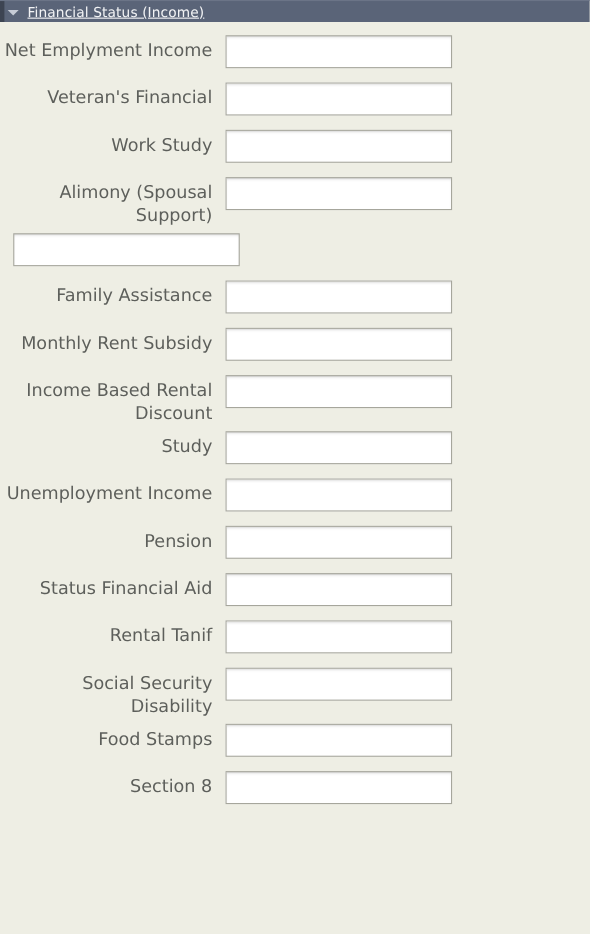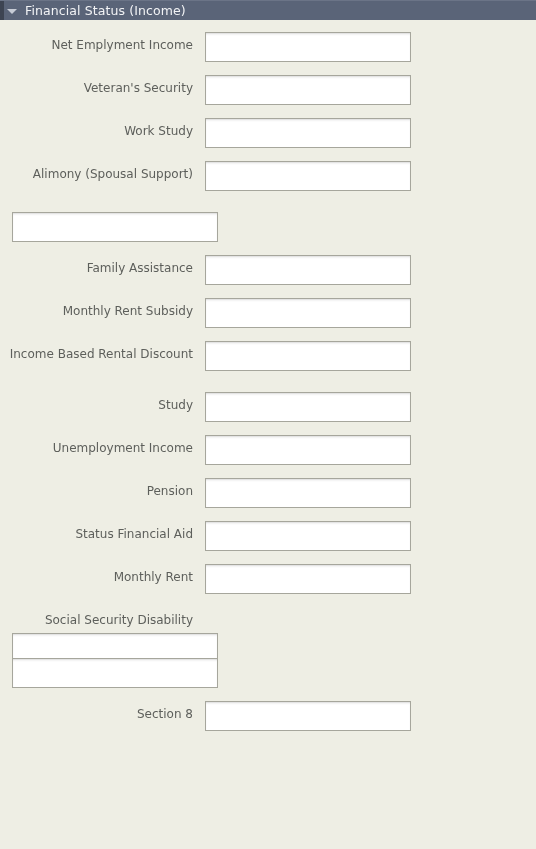--- a/index.html
+++ b/index.html
@@ -61,39 +61,40 @@
     border-left: 5px solid transparent;
     border-right: 5px solid transparent;
     border-top: 5px solid #c7ccd6;
   }
   .section-title {
     color: #f2f3f5;
     font-size: 12.5px;
     line-height: 14px;
     letter-spacing: 0.1px;
     white-space: nowrap;
+    text-decoration: underline;
   }
 
   
   .form-body {
     padding-top: 10px;
     box-sizing: border-box;
   }
   .form-row {
     display: flex;
     align-items: flex-start;
     height: 43px;
     box-sizing: border-box;
   }
   .field-label {
     width: 193px;
     flex: none;
     text-align: right;
     color: #5d5f5b;
-    font-size: 12px;
+    font-size: 16px;
     line-height: 21px;
     padding-top: 5px;
     padding-right: 0px;
     box-sizing: border-box;
     word-break: normal;
   }
   .field-input-wrap {
     flex: none;
     width: 206px;
     margin-left: 12px;
@@ -128,21 +129,21 @@
   </div>
 
   <div class="form-body">
       <div class="form-row">
         <label class="field-label">Net Emplyment Income</label>
         <div class="field-input-wrap">
           <input type="text" class="field-input" value="" style="">
         </div>
       </div>
       <div class="form-row">
-        <label class="field-label">Veteran's Security</label>
+        <label class="field-label">Veteran's Financial</label>
         <div class="field-input-wrap">
           <input type="text" class="field-input" value="" style="">
         </div>
       </div>
       <div class="form-row">
         <label class="field-label">Work Study</label>
         <div class="field-input-wrap">
           <input type="text" class="field-input" value="" style="">
         </div>
       </div>
@@ -193,32 +194,33 @@
           <input type="text" class="field-input" value="" style="">
         </div>
       </div>
       <div class="form-row">
         <label class="field-label">Status Financial Aid</label>
         <div class="field-input-wrap">
           <input type="text" class="field-input" value="" style="">
         </div>
       </div>
       <div class="form-row">
-        <label class="field-label">Monthly Rent</label>
-        <div class="field-input-wrap">
-          <input type="text" class="field-input" value="" style="">
-        </div>
-      </div>
-      <div class="form-row" style="height: 51px; flex-direction: column;">
+        <label class="field-label">Rental Tanif</label>
+        <div class="field-input-wrap">
+          <input type="text" class="field-input" value="" style="">
+        </div>
+      </div>
+      <div class="form-row" style="height: 51px;">
         <label class="field-label">Social Security Disability</label>
         <div class="field-input-wrap">
           <input type="text" class="field-input" value="" style="">
         </div>
       </div>
       <div class="form-row">
+        <label class="field-label">Food Stamps</label>
         <div class="field-input-wrap">
           <input type="text" class="field-input" value="" style="">
         </div>
       </div>
       <div class="form-row">
         <label class="field-label">Section 8</label>
         <div class="field-input-wrap">
           <input type="text" class="field-input" value="" style="">
         </div>
       </div>

